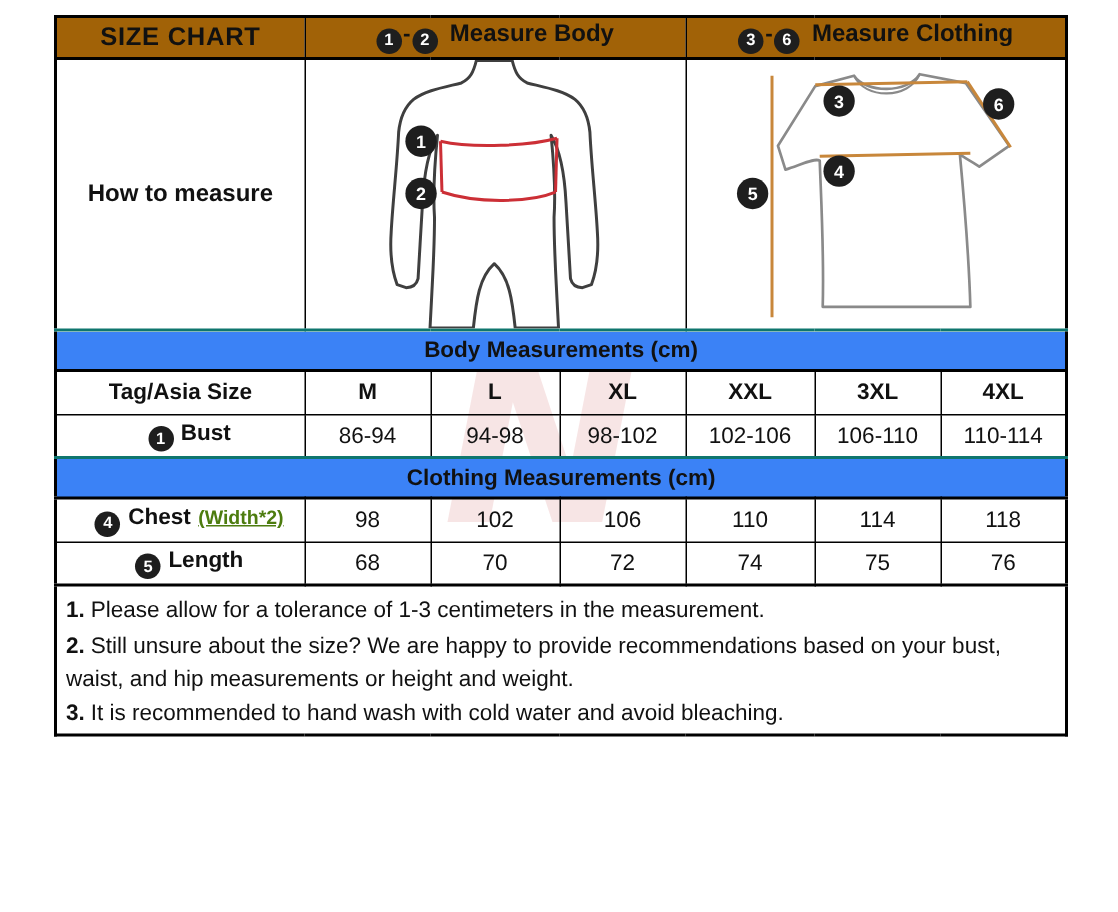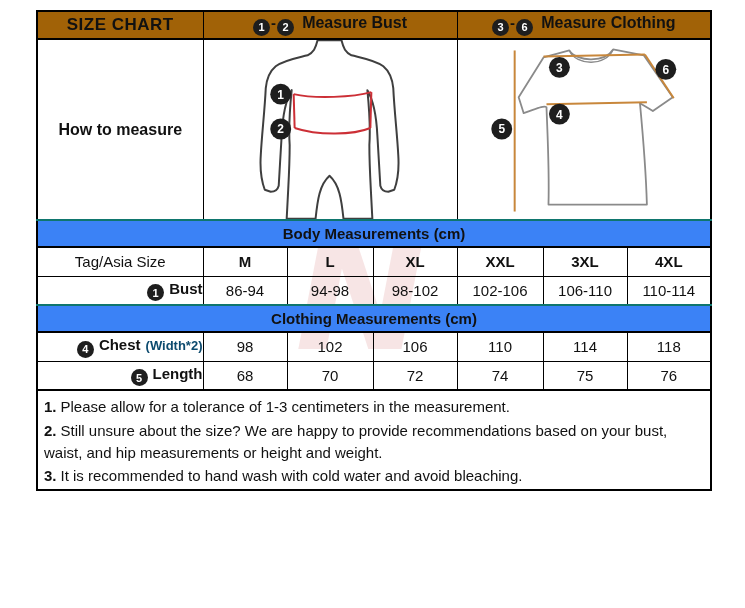--- a/index.html
+++ b/index.html
@@ -30,31 +30,31 @@
   .hdr-label{font-size:16px;margin-left:4px;}
   tr.r-fig{height:179px;}
   tr.r-fig td{background:#fff;}
   td.how{font-weight:bold;font-size:16px;}
   td.figcell{padding:0;}
   td.figcell svg{display:block;width:100%;height:179px;}
   tr.r-sec{height:27px;}
   tr.r-sec td{background:#3b82f6;font-weight:bold;border-top:2px solid #0f766e;
               border-bottom:2px solid #000;}
   tr.r-data{height:29px;}
-  td.lbl-c{font-weight:normal;}
-  td.lbl-l{font-weight:bold;text-align:right;padding-left:12px;white-space:nowrap;}
+  td.lbl-c{font-weight:bold;}
+  td.lbl-l{font-weight:bold;text-align:center;padding-left:12px;white-space:nowrap;}
   td.szhead{font-weight:bold;}
   .badge{
     display:inline-flex;align-items:center;justify-content:center;
     width:17px;height:17px;border-radius:50%;background:#1e1e1e;color:#fff;
     font-size:11px;font-weight:bold;vertical-align:-3px;
   }
   .badge-dash{font-weight:bold;margin:0 1px;}
   .lbl-l .badge{margin-right:5px;}
-  .w2{color:#0c4a6e;font-size:13px;font-weight:bold;margin-left:5px;}
+  .w2{color:#4d7c0f;font-size:13px;font-weight:bold;margin-left:5px;text-decoration:underline;}
   tr.r-notes{height:92px;border-radius:13px;}
   td.notes{border-top:2px solid #000;text-align:left;vertical-align:top;
            padding:5px 8px 0 6px;background:#fff;}
   td.notes p{margin:0 0 2px 0;font-size:15px;line-height:1.45;}
   td.notes b{margin-right:4px;}
 </style>
 </head>
 <body>
 
 <div class="canvas">
@@ -71,21 +71,21 @@
         <col style="width:86px">
         <col style="width:84px">
       <col style="width:84px">
     </colgroup>
 
     <tbody>
         <tr class="r-top">
       <td class="sc-title">SIZE CHART</td>
       <td colspan="3">
         <span class="badge">1</span><span class="badge-dash">-</span><span class="badge">2</span>
-        <span class="hdr-label">Measure Bust</span>
+        <span class="hdr-label">Measure Body</span>
       </td>
       <td colspan="3">
         <span class="badge">3</span><span class="badge-dash">-</span><span class="badge">6</span>
         <span class="hdr-label">Measure Clothing</span>
       </td>
     </tr>
 
     <tr class="r-fig">
       <td class="how">How to measure</td>
       <td colspan="3" class="figcell">

